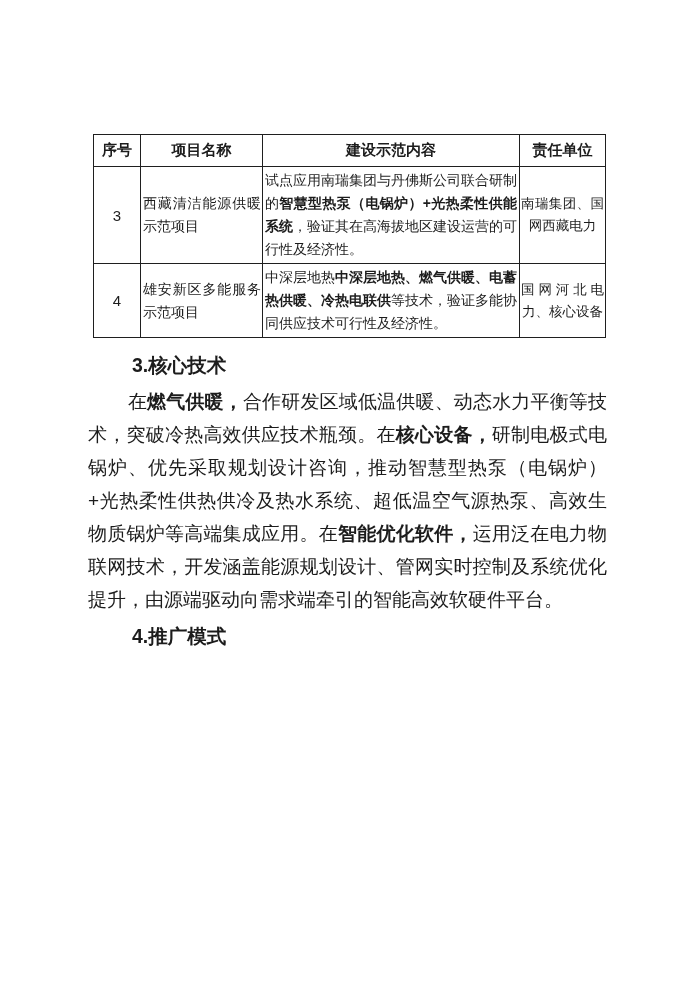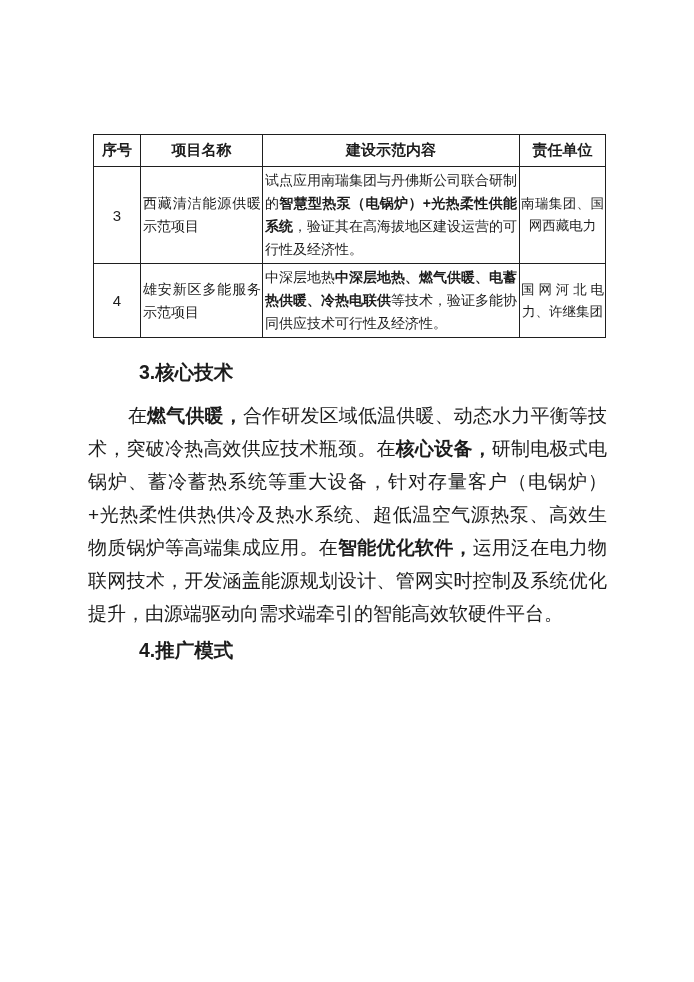--- a/index.html
+++ b/index.html
@@ -65,21 +65,21 @@
     position: absolute; left: 88px; top: 346px;
     width: 519px;
     font-size: 19px;
     line-height: 33px;
     text-align: justify;
     text-justify: inter-character;
   }
   .content h3 {
     font-size: 19.5px;
     font-weight: bold;
-    margin: 10px;
+    margin: 3px;
     text-indent: 2.1em;
     text-align: left;
   }
   .content h3.second { margin-top: 4px; }
   .content p {
     margin: 0;
     text-indent: 2.1em;
   }
   .content p b { font-weight: bold; }
 </style>
@@ -106,23 +106,23 @@
       <tr>
         <td class="cell-num">3</td>
         <td class="cell-name">西藏清洁能源供暖示范项目</td>
         <td class="cell-content"><span>试点应用南瑞集团与丹佛斯公司联合研制的</span><b>智慧型热泵（电锅炉）+光热柔性供能系统</b><span>，验证其在高海拔地区建设运营的可行性及经济性。</span></td>
         <td class="cell-unit">南瑞集团、国网西藏电力</td>
       </tr>
       <tr>
         <td class="cell-num">4</td>
         <td class="cell-name">雄安新区多能服务示范项目</td>
         <td class="cell-content"><span>中深层地热</span><b>中深层地热、燃气供暖、电蓄热供暖、冷热电联供</b><span>等技术，验证多能协同供应技术可行性及经济性。</span></td>
-        <td class="cell-unit">国网河北电力、许继集团</td>
+        <td class="cell-unit">国网河北电力、核心设备</td>
       </tr>
     </tbody>
   </table>
 </div>
 
 <div class="content">
   <h3>3.核心技术</h3>
-  <p><span>在</span><b>燃气供暖，</b><span>合作研发区域低温供暖、动态水力平衡等技术，突破冷热高效供应技术瓶颈。在</span><b>核心设备，</b><span>研制电极式电锅炉、蓄冷蓄热系统等重大设备，针对存量客户（电锅炉）+光热柔性供热供冷及热水系统、超低温空气源热泵、高效生物质锅炉等高端集成应用。在</span><b>智能优化软件，</b><span>运用泛在电力物联网技术，开发涵盖能源规划设计、管网实时控制及系统优化提升，由源端驱动向需求端牵引的智能高效软硬件平台。</span></p>
+  <p><span>在</span><b>燃气供暖，</b><span>合作研发区域低温供暖、动态水力平衡等技术，突破冷热高效供应技术瓶颈。在</span><b>核心设备，</b><span>研制电极式电锅炉、优先采取规划设计咨询，推动智慧型热泵（电锅炉）+光热柔性供热供冷及热水系统、超低温空气源热泵、高效生物质锅炉等高端集成应用。在</span><b>智能优化软件，</b><span>运用泛在电力物联网技术，开发涵盖能源规划设计、管网实时控制及系统优化提升，由源端驱动向需求端牵引的智能高效软硬件平台。</span></p>
   <h3 class="second">4.推广模式</h3>
 </div>
 
 </body></html>

